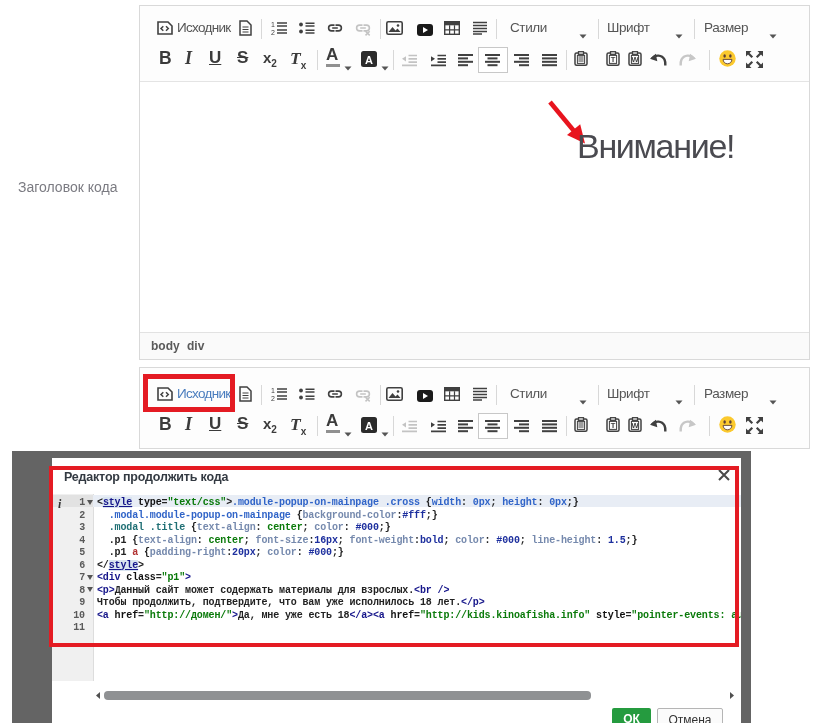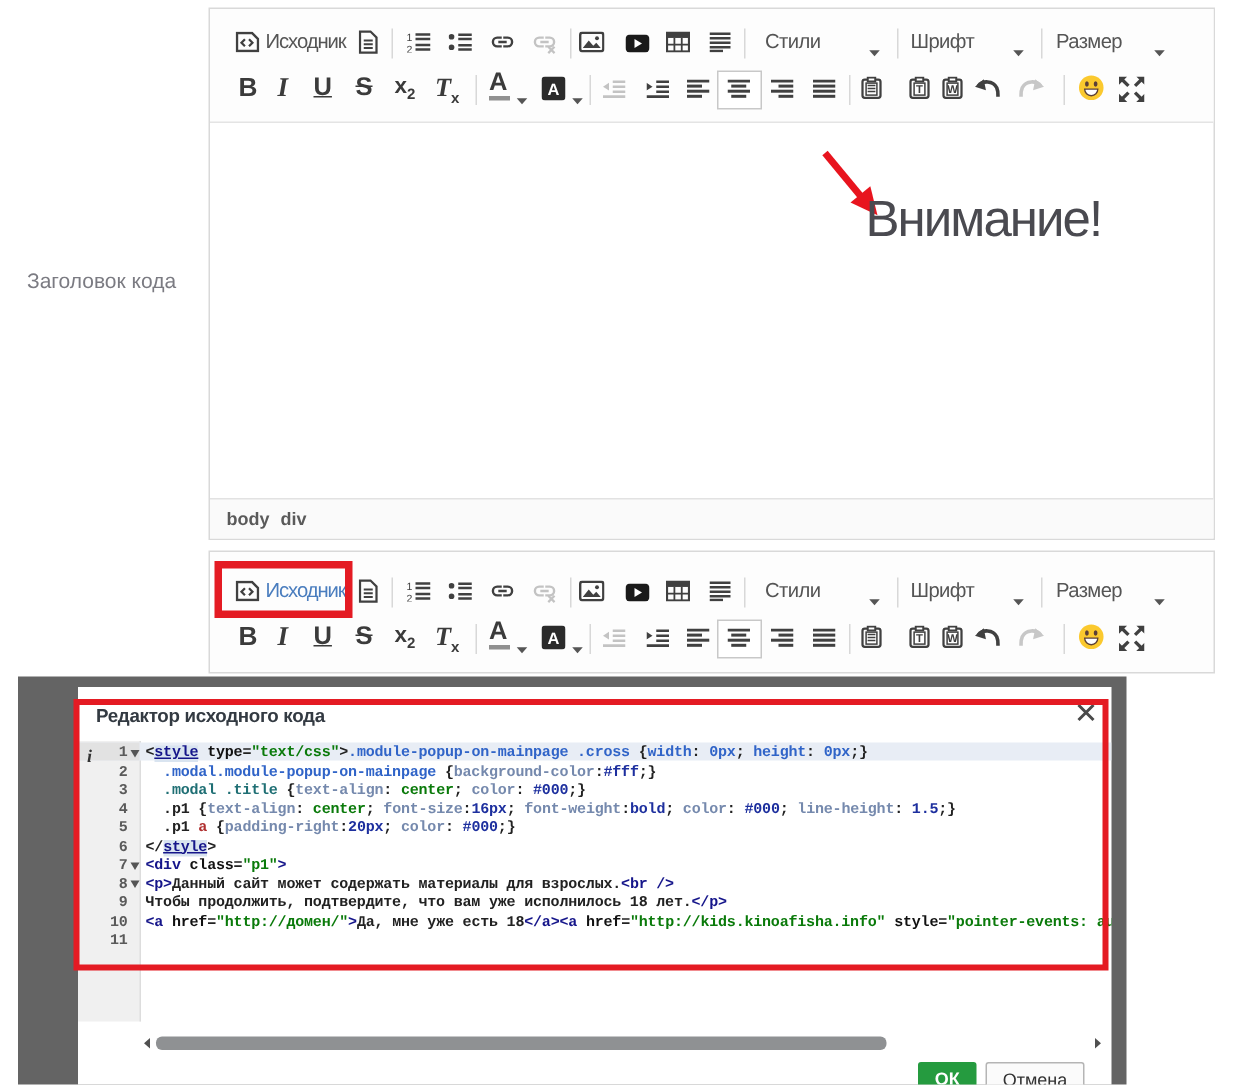--- a/index.html
+++ b/index.html
@@ -337,21 +337,21 @@
         <path d="M15.0 2.0 L10.7 6.3" stroke="#404040" stroke-width="2.2"></path>
         <path d="M0.0 17.0 L5.5 17.0 L0.0 11.5 z" fill="#404040"></path>
         <path d="M2.0 15.0 L6.3 10.7" stroke="#404040" stroke-width="2.2"></path>
         <path d="M17.0 17.0 L11.5 17.0 L17.0 11.5 z" fill="#404040"></path>
         <path d="M15.0 15.0 L10.7 10.7" stroke="#404040" stroke-width="2.2"></path>
       </svg></div>
   </div>
 <div class="abs" style="left:143px;top:374px;width:82px;height:28px;border:5px solid #e41b23"></div>
 <div class="abs" style="left:12px;top:451px;width:739px;height:272px;background:#646464"></div>
 <div class="abs" style="left:52px;top:458px;width:689px;height:265px;background:#fff;overflow:hidden">
-    <div class="abs" style="left:12px;top:12px;font-size:12.5px;color:#333a42;font-weight:bold;font-family:'Liberation Sans',sans-serif;white-space:pre;letter-spacing:-0.2px;">Редактор исходного кода</div>
+    <div class="abs" style="left:12px;top:12px;font-size:12.5px;color:#333a42;font-weight:bold;font-family:'Liberation Sans',sans-serif;white-space:pre;letter-spacing:-0.2px;">Редактор продолжить кода</div>
     <svg width="12" height="12" viewBox="0 0 12 12" class="abs" style="left:666px;top:11px">
       <path d="M1 1 L11 11 M11 1 L1 11" stroke="#4a4a4a" stroke-width="2"></path>
     </svg>
     <div class="abs" style="left:0;top:36px;width:41px;height:187px;background:#f0f0f0;border-right:1px solid #ddd"></div>
     <div class="abs" style="left:0;top:36.5px;width:689px;height:12.7px;background:#e8edf5"></div>
     <div class="abs" style="left:0;top:36.5px;width:41px;height:12.7px;background:#e2e2e2"></div>
     <div class="abs mono" style="left:0;top:39px;color:#5a5a5a"><div style="width:33px;text-align:right">1</div><div style="width:33px;text-align:right">2</div><div style="width:33px;text-align:right">3</div><div style="width:33px;text-align:right">4</div><div style="width:33px;text-align:right">5</div><div style="width:33px;text-align:right">6</div><div style="width:33px;text-align:right">7</div><div style="width:33px;text-align:right">8</div><div style="width:33px;text-align:right">9</div><div style="width:33px;text-align:right">10</div><div style="width:33px;text-align:right">11</div></div>
     <div class="abs" style="left:35px;top:41.5px;width:0;height:0;border-left:3.2px solid transparent;border-right:3.2px solid transparent;border-top:5px solid #555"></div>
     <div class="abs" style="left:35px;top:116.5px;width:0;height:0;border-left:3.2px solid transparent;border-right:3.2px solid transparent;border-top:5px solid #555"></div>
     <div class="abs" style="left:35px;top:129.0px;width:0;height:0;border-left:3.2px solid transparent;border-right:3.2px solid transparent;border-top:5px solid #555"></div>

